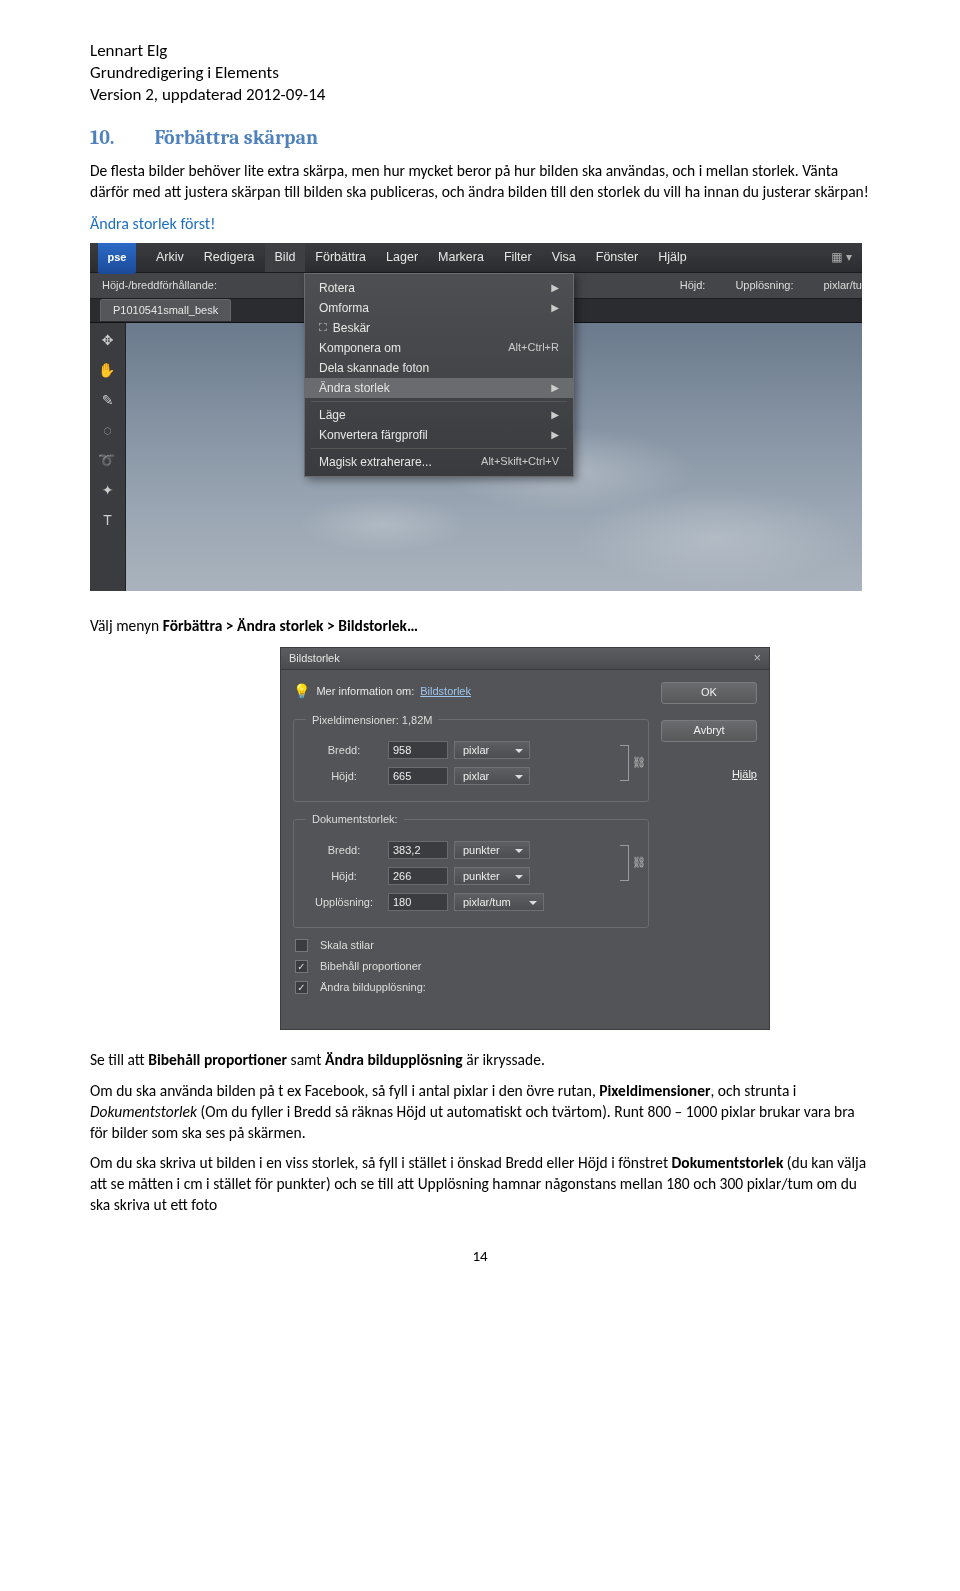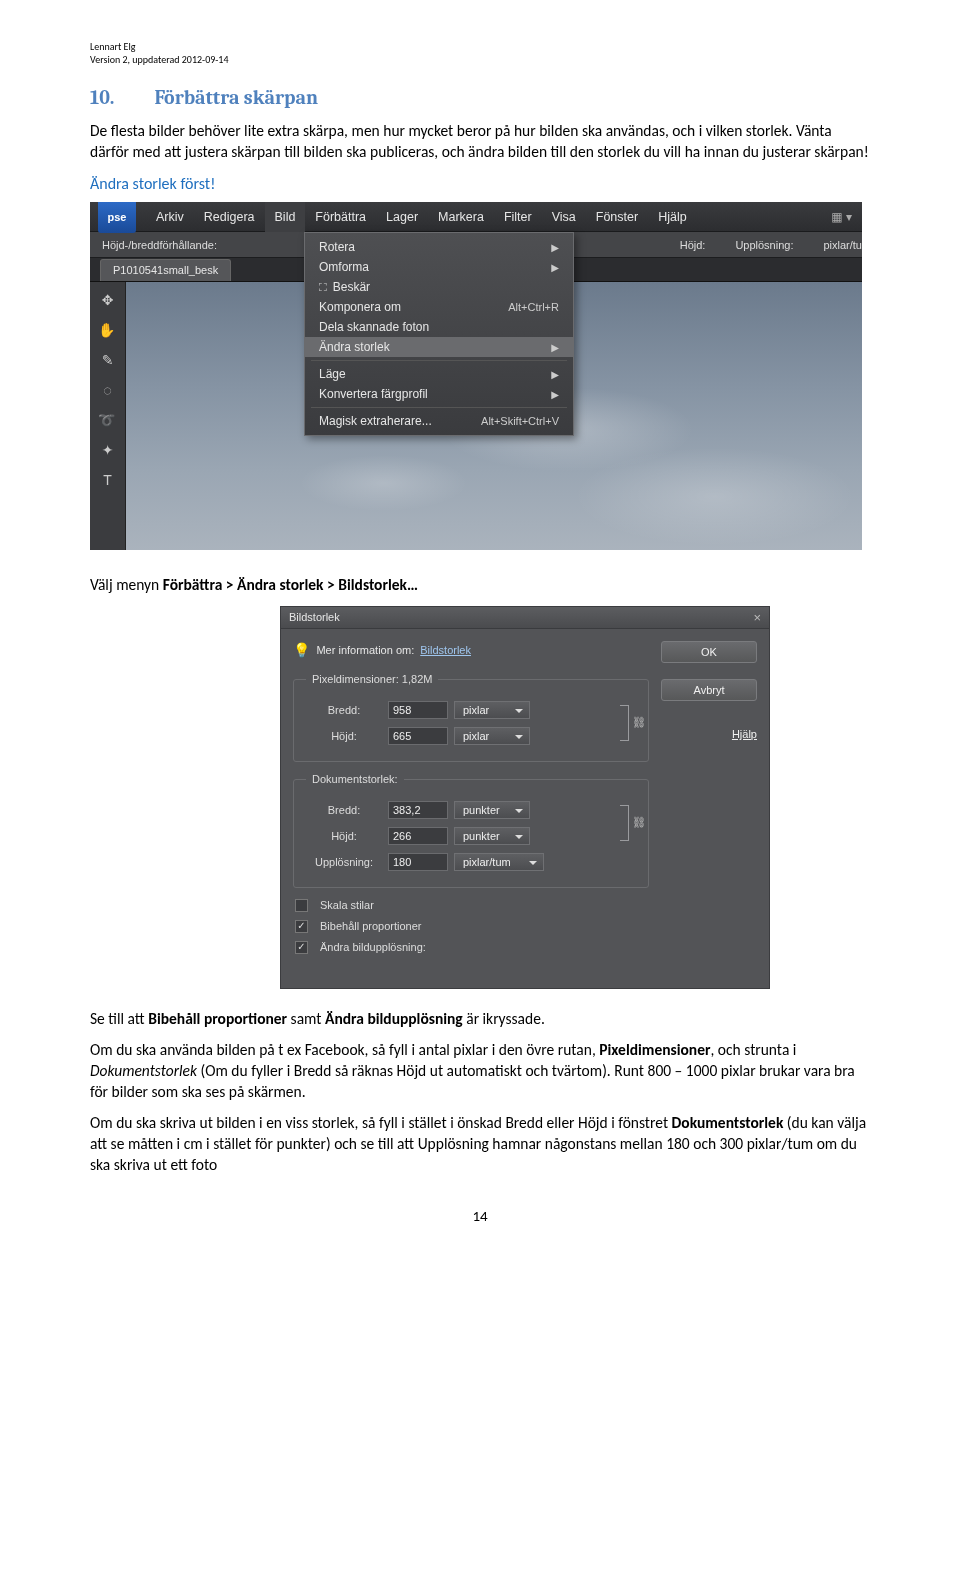--- a/index.html
+++ b/index.html
@@ -5,21 +5,21 @@
   * { box-sizing: border-box; margin: 0; padding: 0; }
   body {
     font-family: Calibri, Arial, sans-serif;
     background: #fff;
     width: 960px;
     padding: 40px 90px 30px 90px;
     font-size: 15px;
     line-height: 1.35;
     color: #000;
   }
-  .doc-header { font-size: 10px; margin-bottom: 18px; }
+  .doc-header { font-size: 17px; margin-bottom: 18px; }
   .doc-header div { line-height: 1.3; }
   h2.section-title {
     color: #4f81bd;
     font-family: Cambria, Georgia, serif;
     font-size: 20px;
     font-weight: bold;
     margin-bottom: 10px;
   }
   .section-num { display: inline-block; width: 60px; }
   p.body { margin-bottom: 10px; font-size: 15.5px; }
@@ -217,29 +217,30 @@
     border:4px solid transparent; border-top-color:#ddd;
   }
 
   .page-num { text-align:center; margin-top:30px; font-size:15px; }
 </style>
 </head>
 <body>
 
 <div class="doc-header">
   <div>Lennart Elg</div>
+  <div>Grundredigering  i Elements</div>
   <div>Version 2, uppdaterad 2012-09-14</div>
 </div>
 
 <h2 class="section-title">
   <span class="section-num">10.</span>
   <span>Förbättra skärpan</span>
 </h2>
 
-<p class="body">De flesta bilder behöver lite extra skärpa, men hur mycket beror på hur bilden ska användas, och i vilken storlek. Vänta därför med att justera skärpan till bilden ska publiceras, och ändra bilden till den storlek du vill ha innan du justerar skärpan!</p>
+<p class="body">De flesta bilder behöver lite extra skärpa, men hur mycket beror på hur bilden ska användas, och i mellan storlek. Vänta därför med att justera skärpan till bilden ska publiceras, och ändra bilden till den storlek du vill ha innan du justerar skärpan!</p>
 
 <p class="blue-note">Ändra storlek först!</p>
 
 <div class="shot1">
   <div class="topbar">
     <div class="pse-logo">pse</div>
     <div class="menuitem">Arkiv</div>
     <div class="menuitem">Redigera</div>
     <div class="menuitem hl">Bild</div>
     <div class="menuitem">Förbättra</div>

